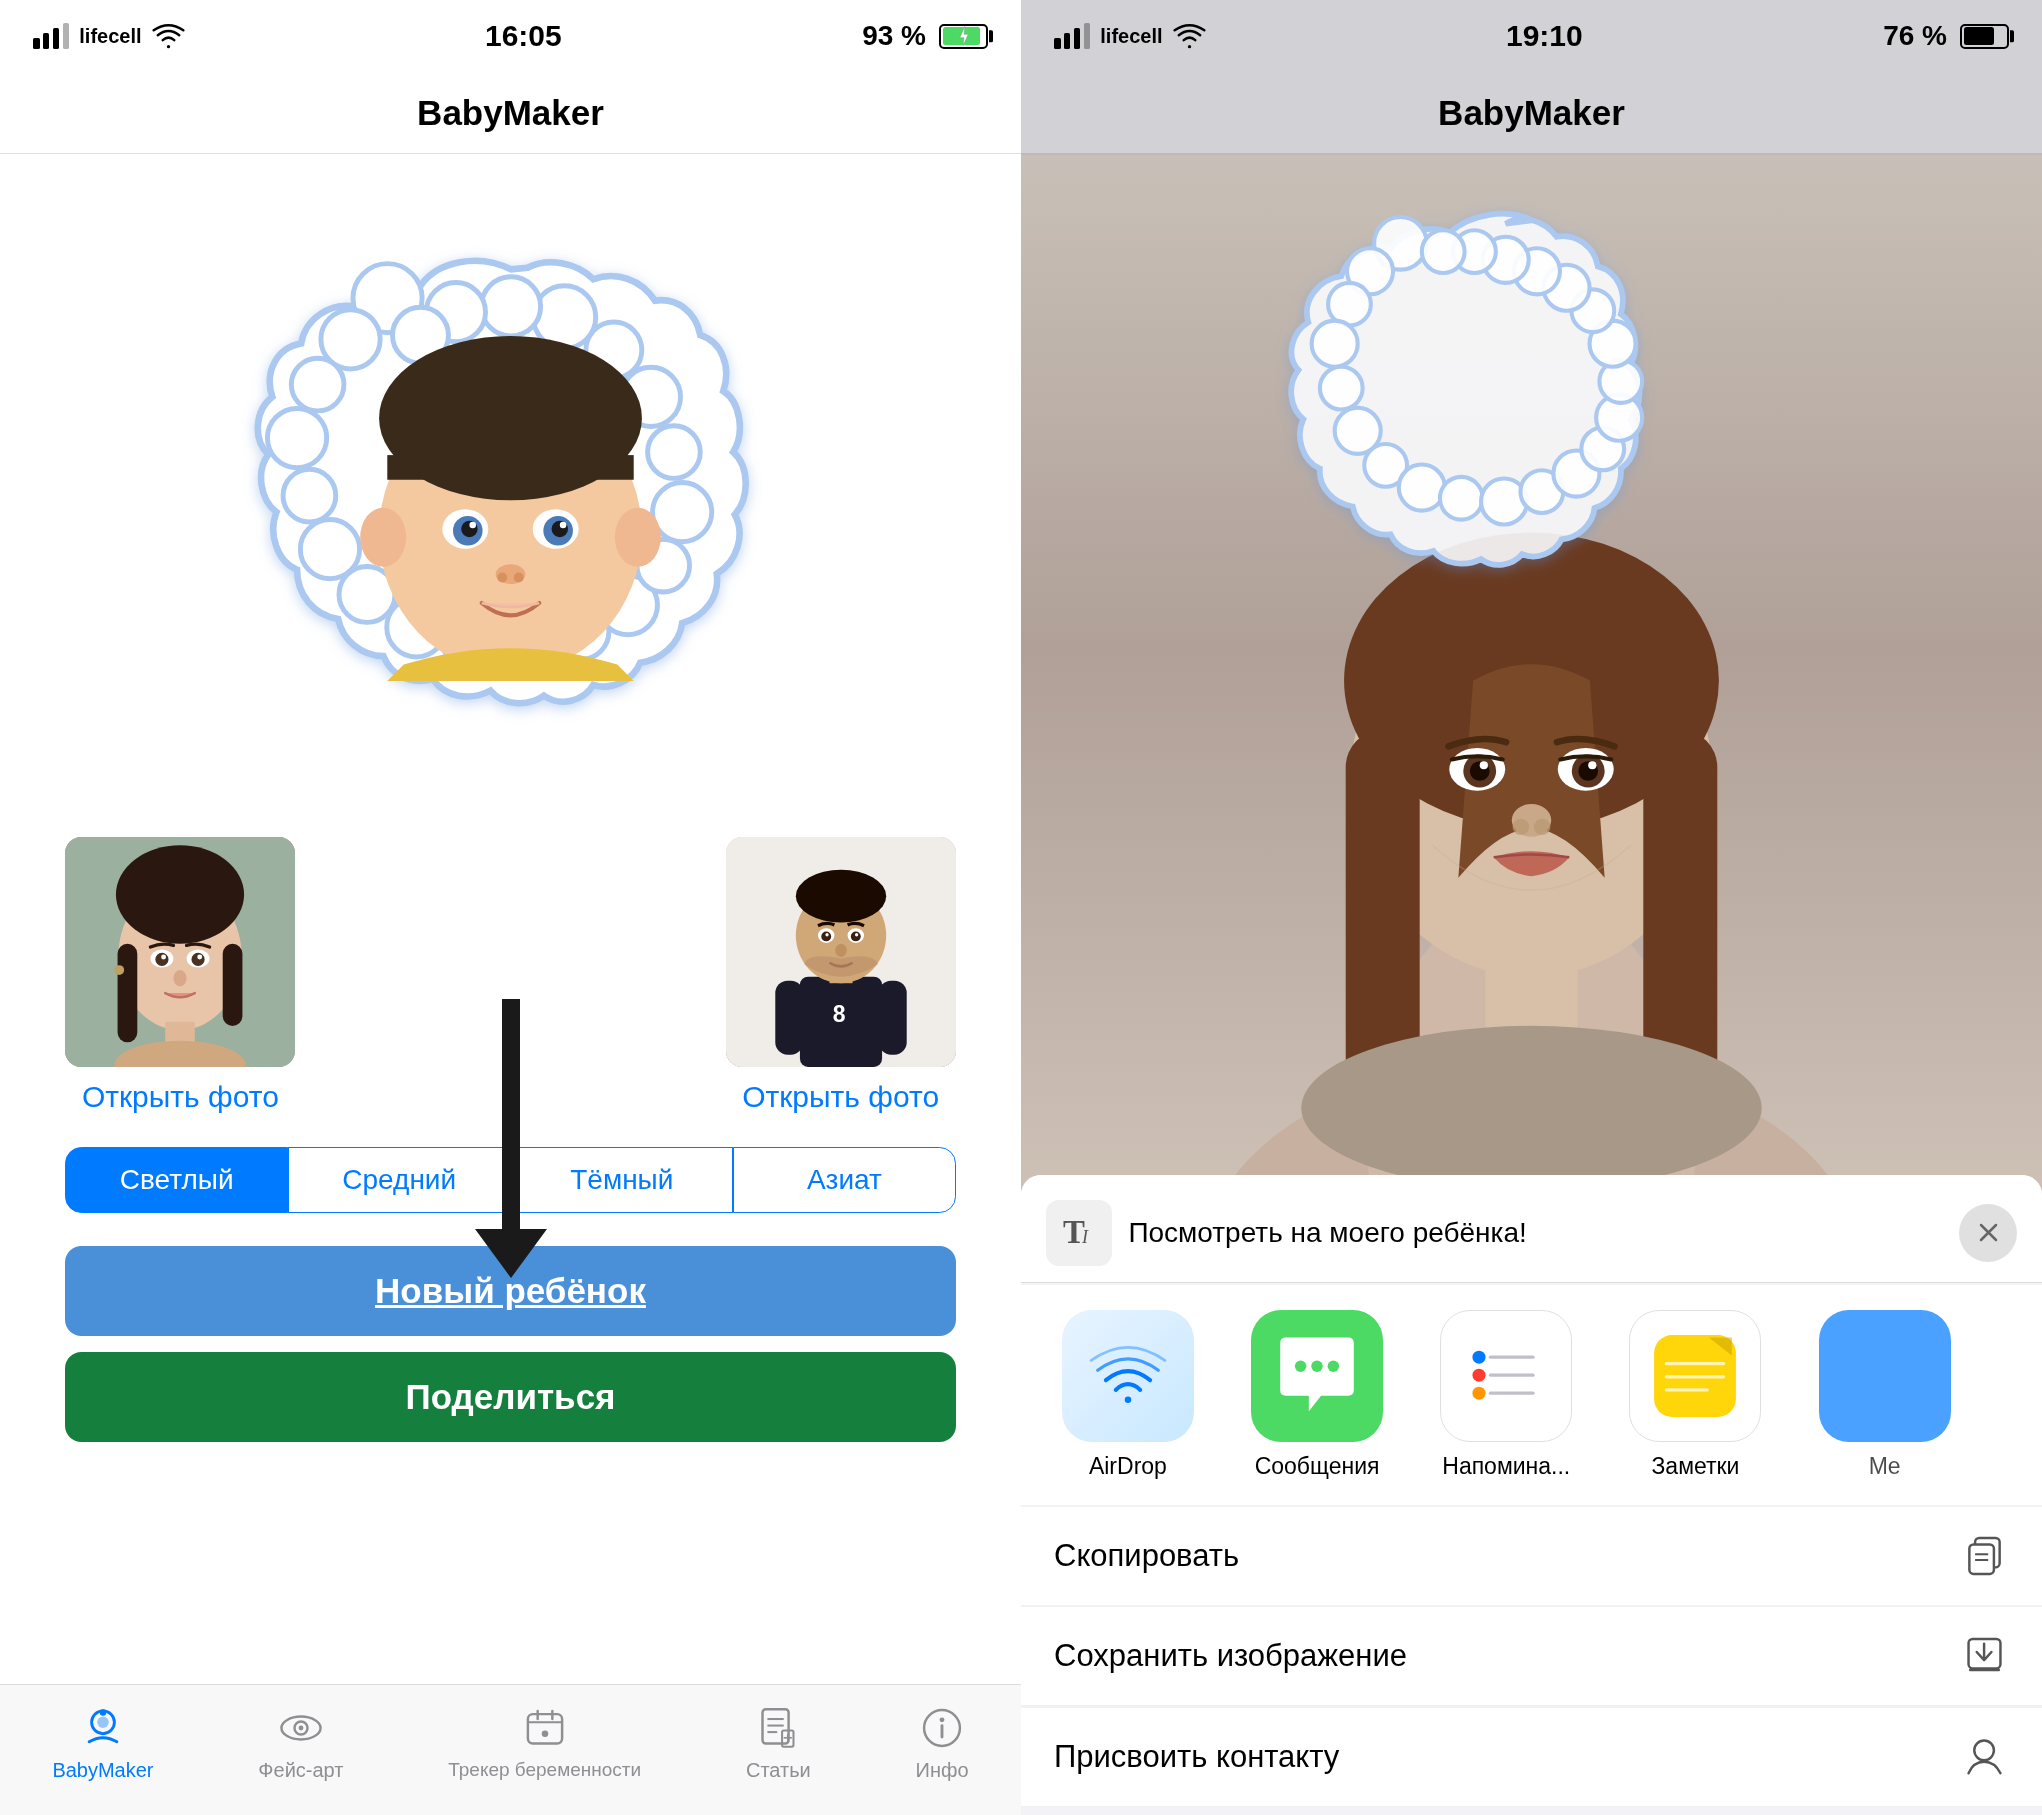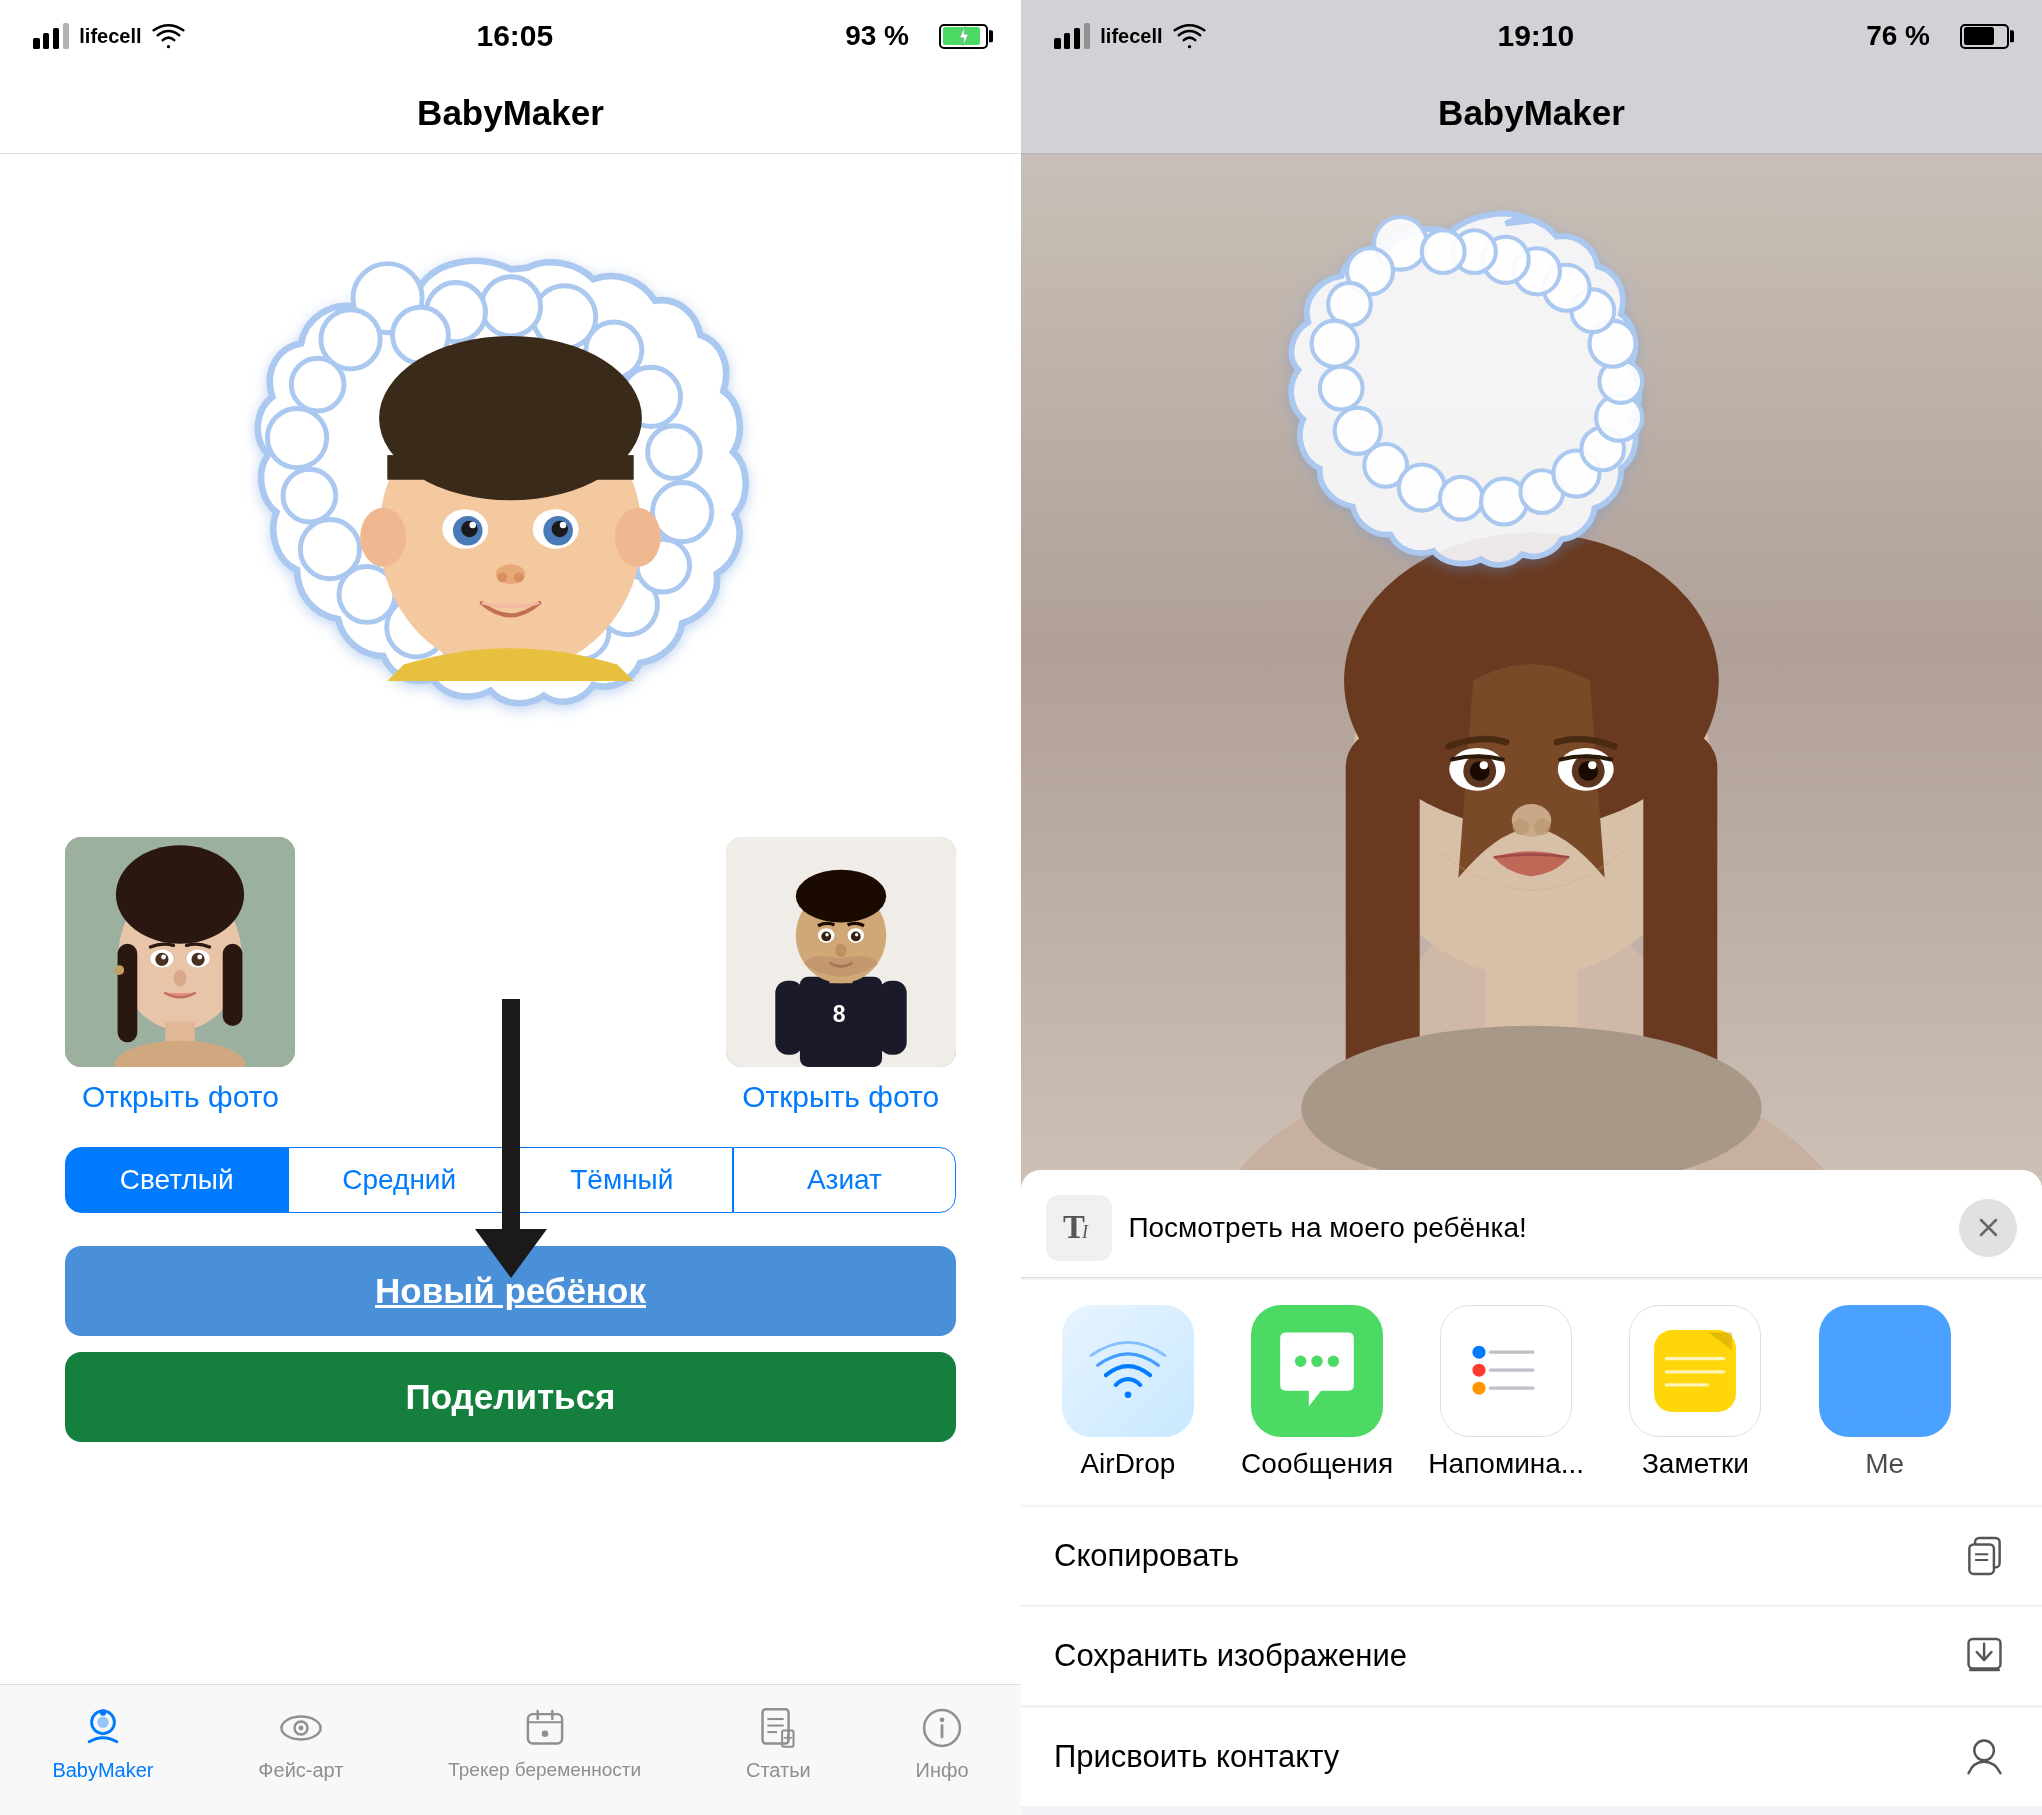--- a/index.html
+++ b/index.html
@@ -64,21 +64,21 @@
       width: 6.6px;
       border-radius: 1.6px;
     }
     .status-left .signal-bars span:nth-child(1) { height: 11.5px; }
     .status-left .signal-bars span:nth-child(2) { height: 16.4px; }
     .status-left .signal-bars span:nth-child(3) { height: 21.4px; }
     .status-left .signal-bars span:nth-child(4) { height: 26px; opacity: 0.3; }
     .status-right {
       display: flex;
       align-items: center;
-      gap: 30px;
+      gap: 13px;
       font-size: 28px;
       font-weight: 600;
       justify-content: center;
     }
     .battery-icon {
       width: 49px;
       height: 25px;
       border: 2.5px solid #000;
       border-radius: 5px;
       position: relative;
@@ -383,21 +383,21 @@
       width: 132px;
       height: 132px;
       border-radius: 30px;
       display: flex;
       align-items: center;
       justify-content: center;
       overflow: hidden;
     }
 
     .share-app-label {
-      font-size: 28px;
+      font-size: 23px;
       color: #000;
       text-align: center;
     }
 
     .airdrop-icon-bg { background: linear-gradient(135deg, #e8f4ff, #c8e8ff); }
     .messages-icon-bg { background: #4cd964; }
     .reminders-icon-bg { background: #fff; border: 0.8px solid #e0e0e0; }
     .notes-icon-bg { background: #fff; border: 0.8px solid #e0e0e0; }
     .more-icon-bg { background: #007aff; }
 

